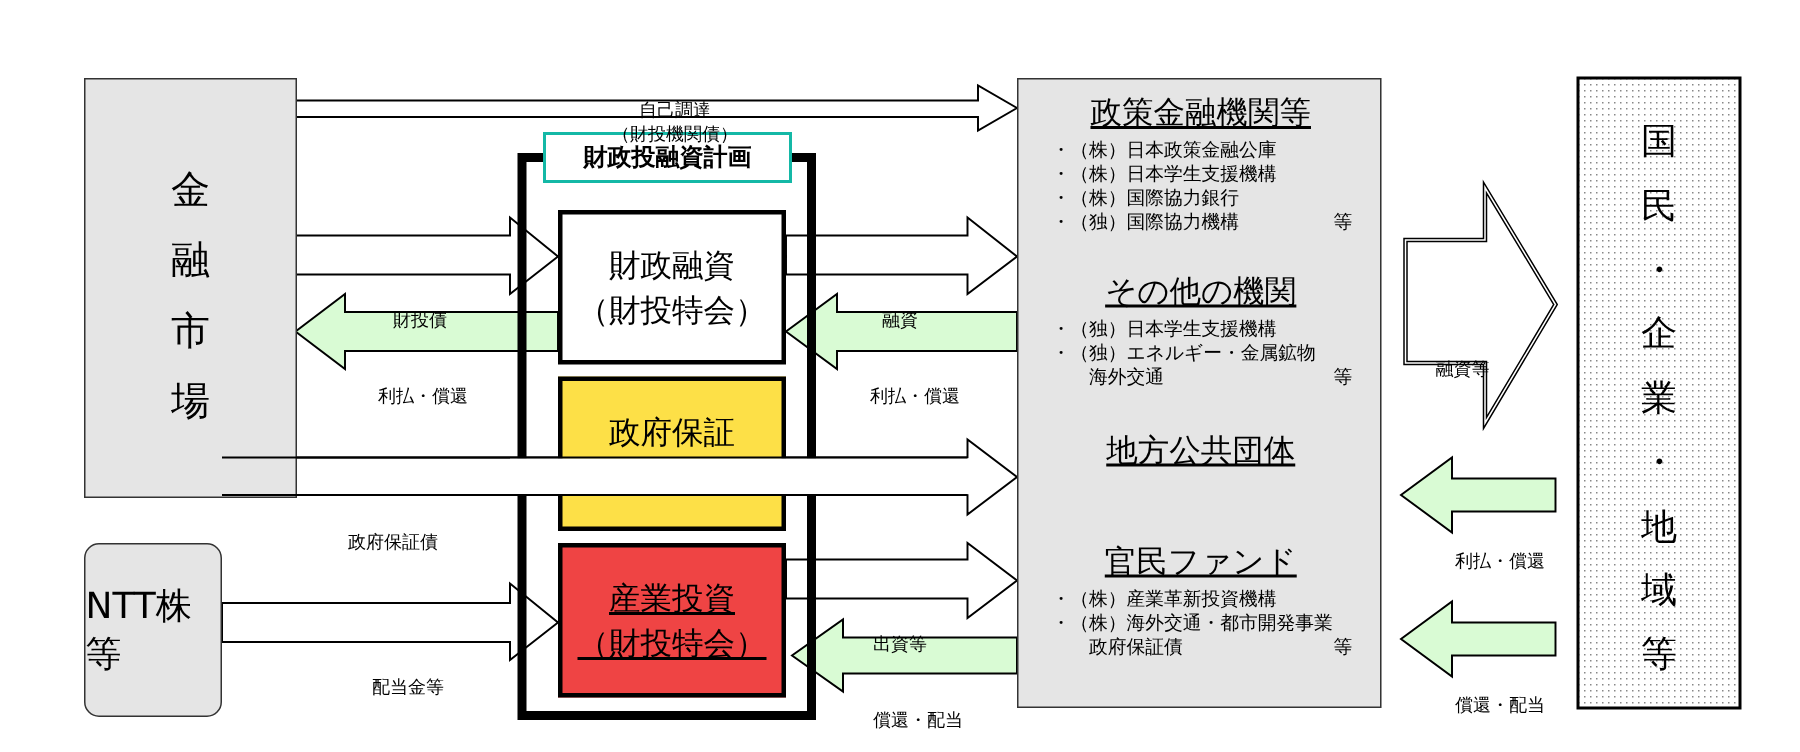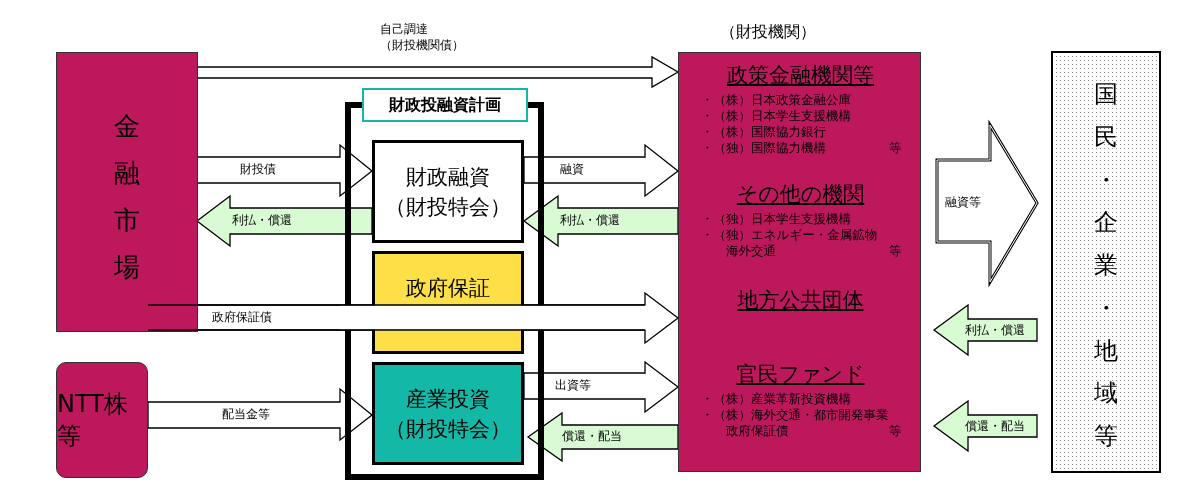--- a/index.html
+++ b/index.html
@@ -1,21 +1,21 @@
 <!DOCTYPE html>
 <html><head>
 <meta charset="utf-8">
 <style>
   html,body{margin:0;padding:0;background:#fff;}
   body{width:1200px;height:501px;position:relative;overflow:hidden;font-family:"DejaVu Sans","Liberation Sans",sans-serif;color:#000;}
   .abs{position:absolute;}
   svg.arrows{position:absolute;left:0;top:0;width:1200px;height:501px;}
-  .box{position:absolute;background:#be185d;border:1.5px solid #333;box-sizing:border-box;}
+  .box{position:absolute;background:#e5e5e5;border:1.5px solid #333;box-sizing:border-box;}
   .vtext{display:flex;flex-direction:column;align-items:center;justify-content:space-around;}
-  .lbl{position:absolute;font-size:12px;white-space:nowrap;line-height:15px;}
+  .lbl{position:absolute;font-size:12px;white-space:nowrap;text-align:center;line-height:15px;margin-top:44px;}
   .head{font-size:21px;text-decoration:underline;text-align:center;white-space:nowrap;}
   .entry{font-size:12.5px;line-height:15px;white-space:nowrap;}
 </style>
 </head>
 <body>
 
 <svg class="arrows" viewBox="0 0 1200 501">
   <defs>
     <pattern id="dots" width="4" height="4" patternUnits="userSpaceOnUse">
       <rect width="4" height="4" fill="#fff"></rect>
@@ -69,21 +69,21 @@
 
 <div class="abs" style="left:372px;top:140px;width:152px;height:103px;border:3px solid #000;box-sizing:border-box;background:#fff;display:flex;flex-direction:column;align-items:center;justify-content:center;">
   <span style="font-size:21px;line-height:30px;">財政融資</span>
   <span style="font-size:21px;line-height:30px;">（財投特会）</span>
 </div>
 
 <div class="abs" style="left:372px;top:251px;width:152px;height:103px;border:3px solid #000;box-sizing:border-box;background:#fde047;display:flex;align-items:flex-start;justify-content:center;padding-top:20px;">
   <span style="font-size:21px;">政府保証</span>
 </div>
 
-<div class="abs" style="left:372px;top:362px;width:152px;height:103px;border:3px solid #000;box-sizing:border-box;background:#14b8a6;display:flex;flex-direction:column;align-items:center;justify-content:center;">
+<div class="abs" style="left:372px;top:362px;width:152px;height:103px;border:3px solid #000;box-sizing:border-box;background:#ef4444;display:flex;flex-direction:column;align-items:center;justify-content:center;text-decoration:underline;">
   <span style="font-size:21px;line-height:30px;">産業投資</span>
   <span style="font-size:21px;line-height:30px;">（財投特会）</span>
 </div>
 
 <svg class="arrows" viewBox="0 0 1200 501" style="pointer-events:none;">
   <rect x="340" y="305.5" width="310" height="24" fill="#fff"></rect>
   <line x1="148" y1="305" x2="645" y2="305" stroke="#000" stroke-width="1.3"></line>
   <line x1="148" y1="330" x2="645" y2="330" stroke="#000" stroke-width="1.3"></line>
 </svg>
 

